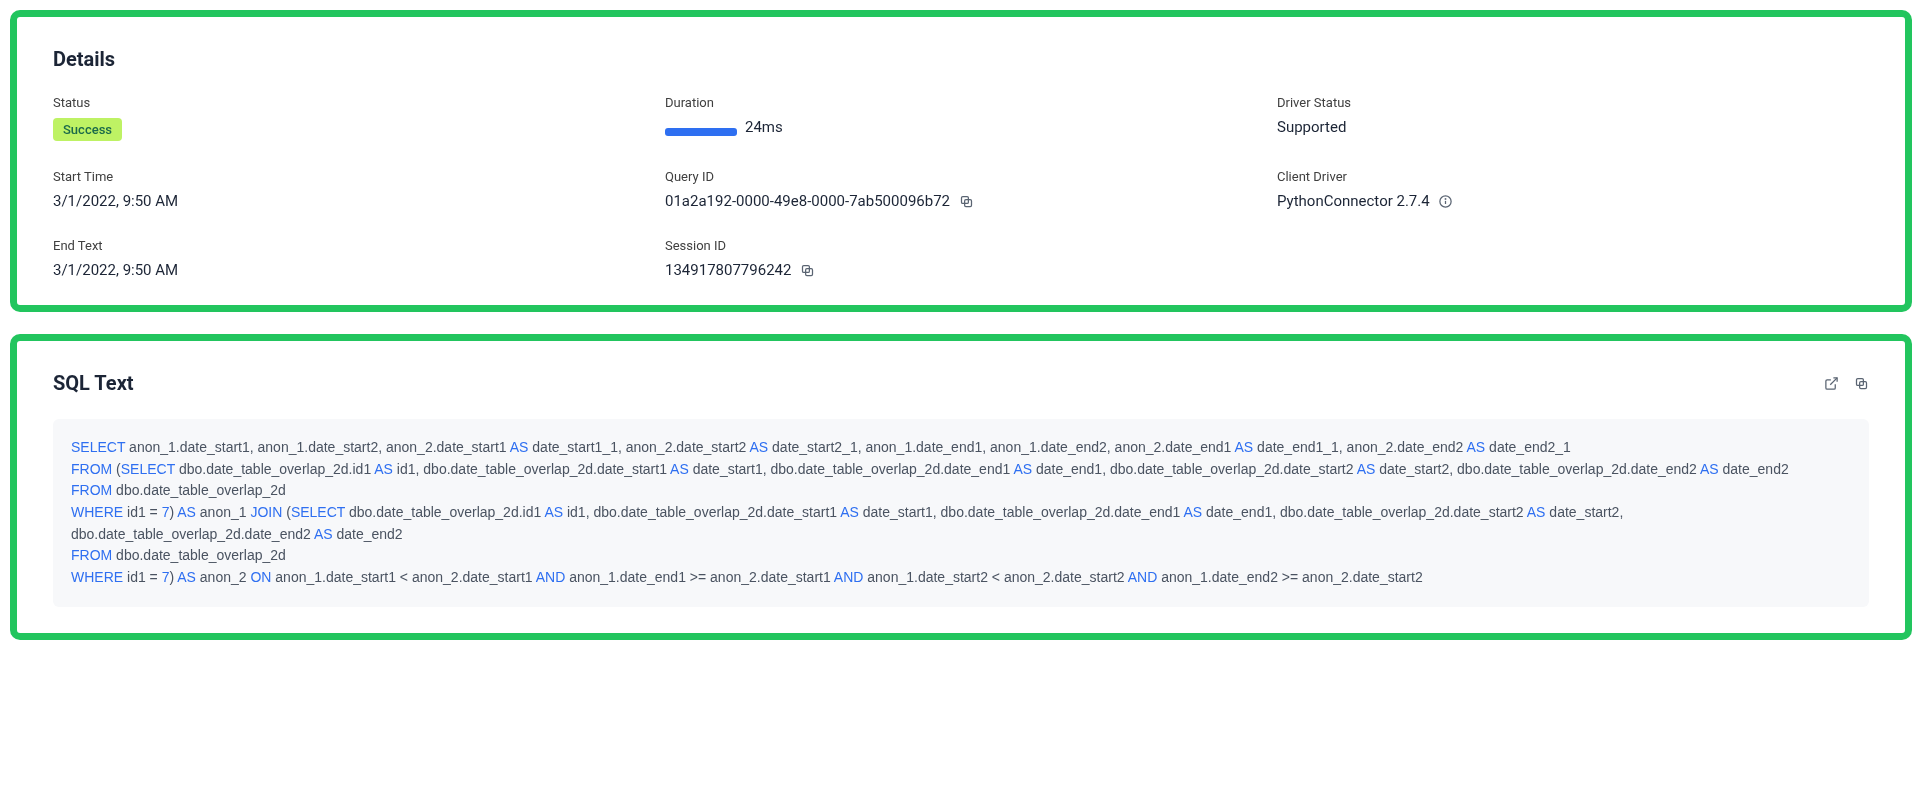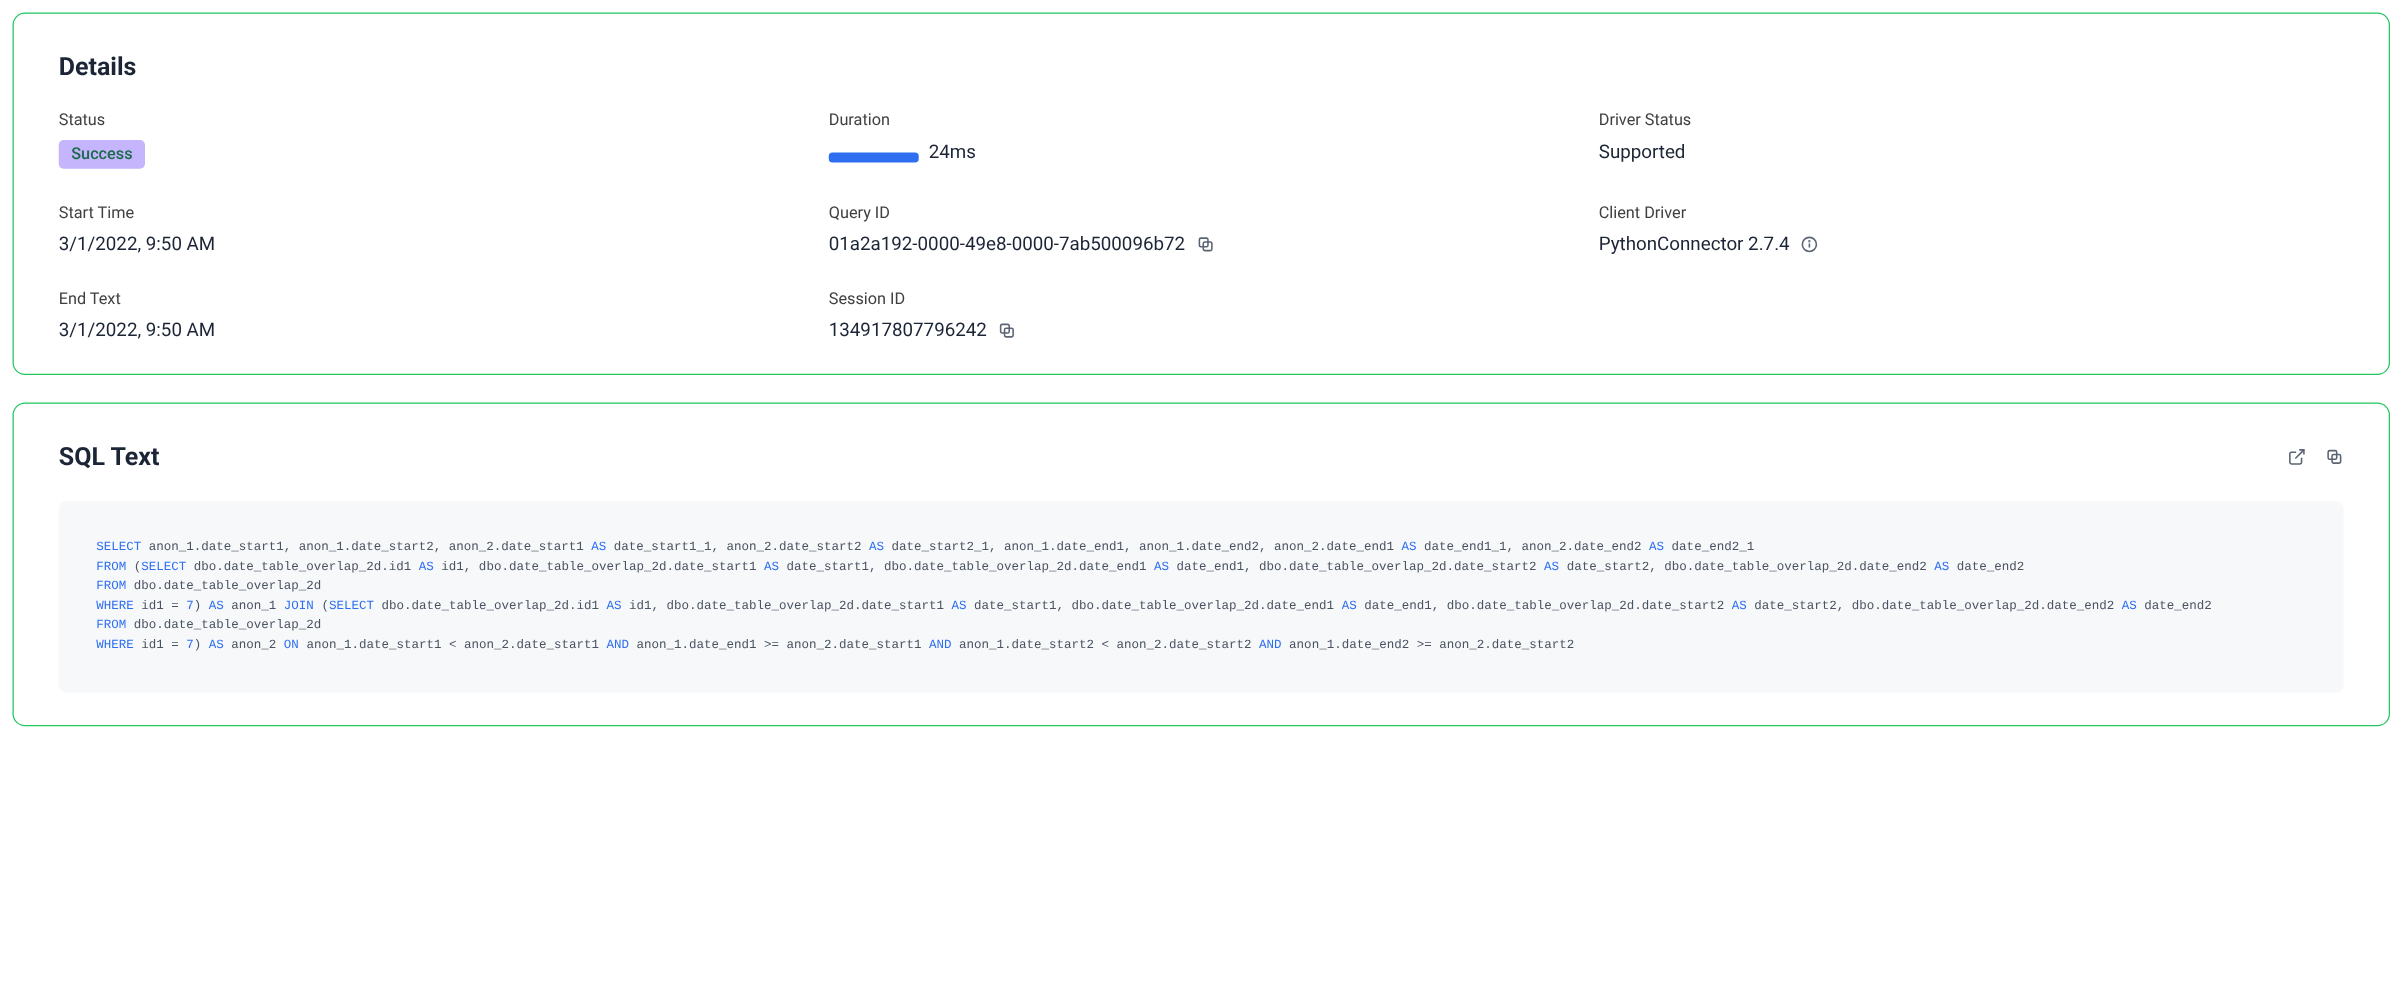--- a/index.html
+++ b/index.html
@@ -5,21 +5,21 @@
   * { box-sizing: border-box; }
   body {
     margin: 0;
     padding: 10px;
     background: #ffffff;
     font-family: -apple-system, BlinkMacSystemFont, "Segoe UI", Roboto, Helvetica, Arial, sans-serif;
     color: #1c2536;
   }
   .card {
     background: #ffffff;
-    border: 1px solid #22c55e;
+    border: 7px solid #22c55e;
     border-radius: 10px;
     padding: 30px 36px 26px 36px;
     margin-bottom: 22px;
   }
   .card-title {
     font-size: 20px;
     font-weight: 700;
     color: #1c2536;
     margin: 0 0 24px 0;
   }
@@ -36,21 +36,21 @@
   }
   .field-value {
     font-size: 15px;
     color: #1c2536;
     display: flex;
     align-items: center;
     gap: 8px;
   }
   .badge-success {
     display: inline-block;
-    background: #c4b5fd;
+    background: #bef264;
     color: #1b6a4a;
     font-size: 13px;
     font-weight: 500;
     padding: 4px 10px;
     border-radius: 4px;
   }
   .duration-row {
     display: flex;
     align-items: flex-end;
   }
@@ -89,23 +89,23 @@
   }
   .sql-box {
     background: #f7f8fa;
     border-radius: 6px;
     padding: 18px 18px;
     margin-top: 4px;
     overflow: auto;
     max-height: 220px;
   }
   .sql-box pre {
-    margin: 12px;
-    font-family: Liberation Mono, monospace;
-    font-size: 10px;
+    margin: 0;
+    font-family: Liberation Sans, sans-serif;
+    font-size: 14px;
     line-height: 1.55;
     color: #4a5361;
     white-space: pre-wrap;
     word-break: break-word;
   }
   .kw { color: #2e6ff1; }
   .num { color: #2e6ff1; }
   ::-webkit-scrollbar { width: 10px; }
   ::-webkit-scrollbar-thumb { background: #c0c5cc; border-radius: 5px; }
   ::-webkit-scrollbar-track { background: transparent; }

